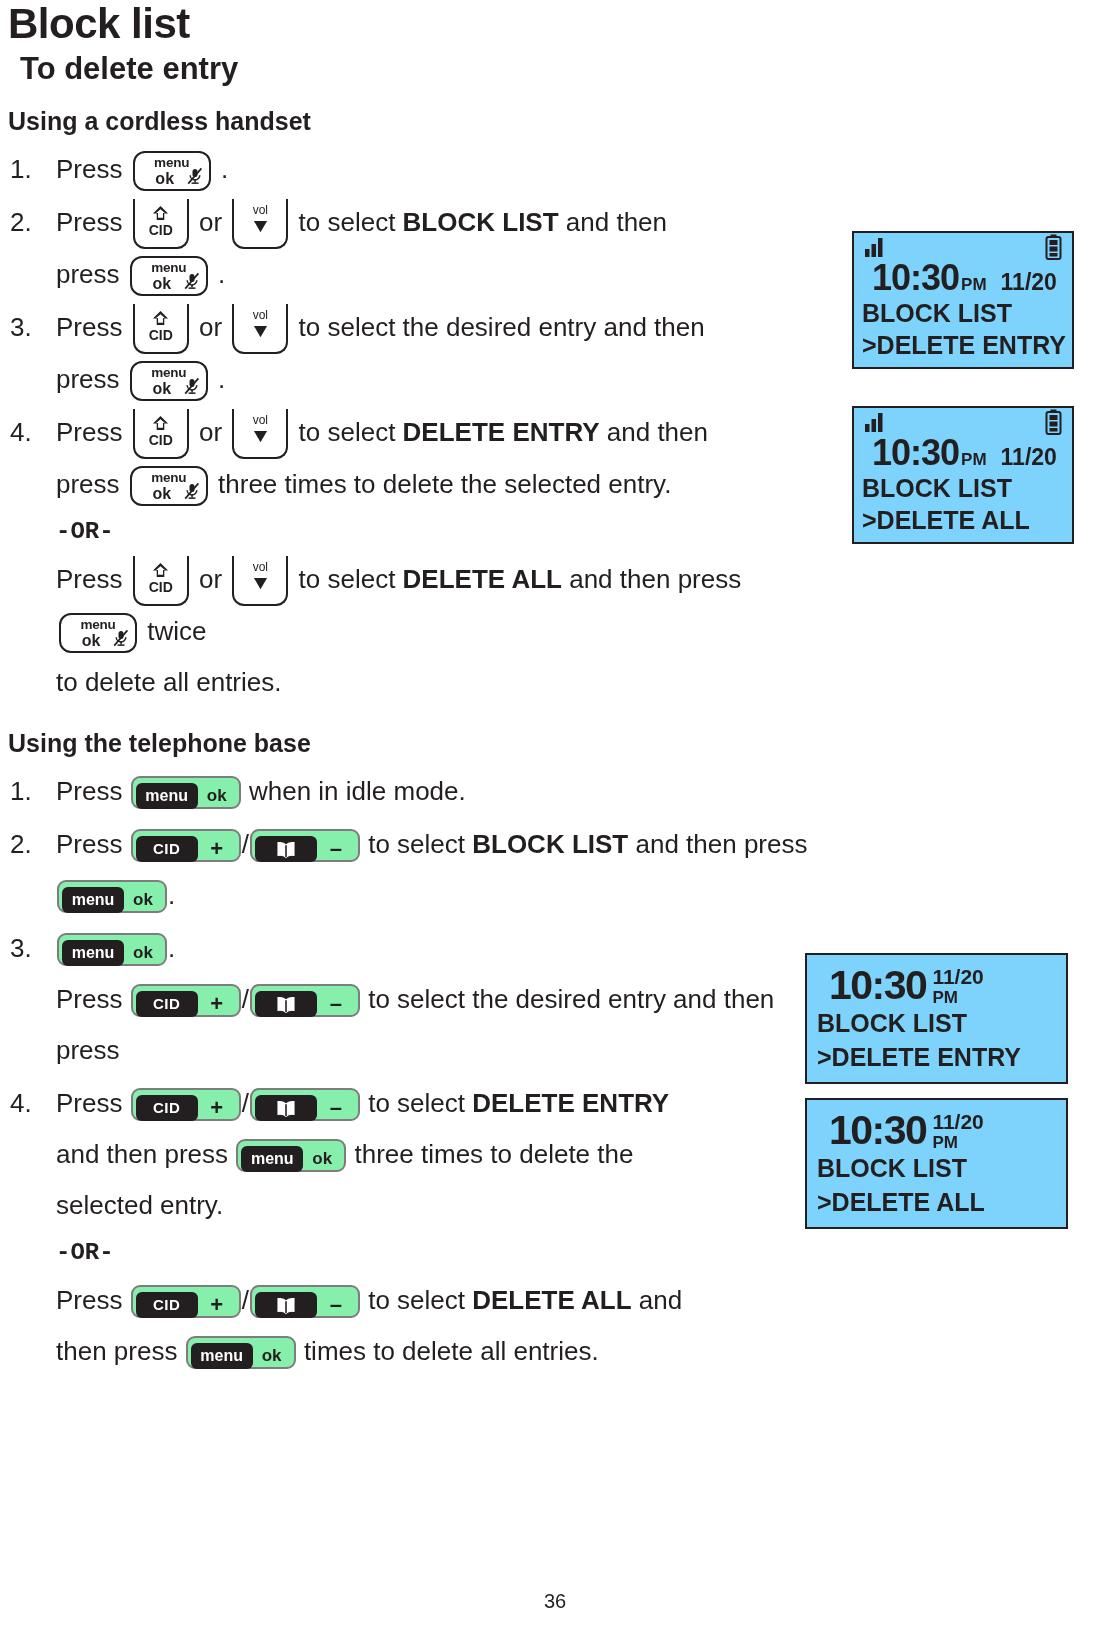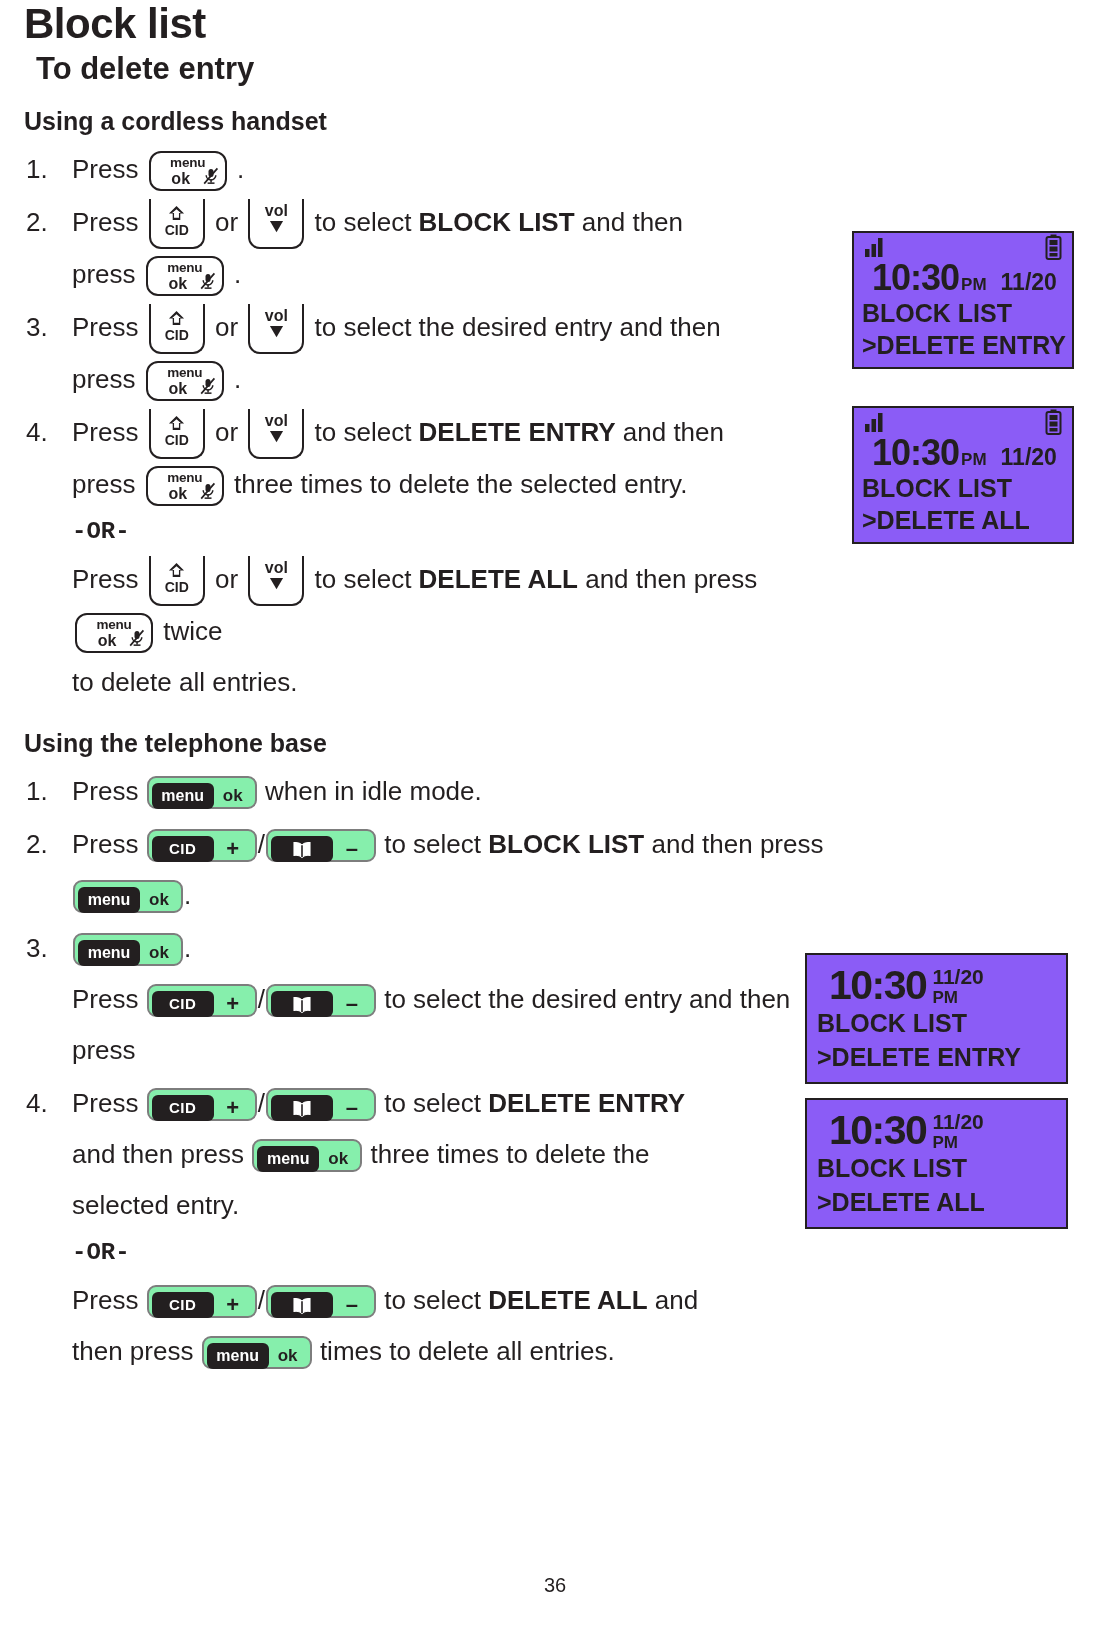--- a/index.html
+++ b/index.html
@@ -13,21 +13,21 @@
     position: relative;
     font-family: "Liberation Sans", sans-serif;
     color: #231f20;
     -webkit-font-smoothing: antialiased;
   }
   .page {
     position: relative;
     width: 1110px;
     height: 1629px;
     box-sizing: border-box;
-    padding: 0 24px;
+    padding: 0 8px;
     overflow: hidden;
   }
 
   
   h1.doc-title {
     font-size: 42px;
     font-weight: bold;
     letter-spacing: -0.5px;
     margin: 0;
     padding: 2px 0 0 0;
@@ -150,22 +150,22 @@
     border: 2.5px solid #231f20;
     border-top: none;
     border-radius: 0 0 12px 12px;
     margin: 0 3px;
     text-align: center;
     padding-top: 4px;
     line-height: 1;
   }
   .key-vol .lbl {
     display: block;
-    font-size: 16px;
-    font-weight: bold;
+    font-size: 12px;
+    font-weight: normal;
     line-height: 15px;
   }
   .key-vol .dnarrow {
     display: block;
     margin: 1px auto 0 auto;
     width: 17px;
     height: 15px;
   }
 
   
@@ -212,21 +212,21 @@
     display: inline-block;
     vertical-align: middle;
     width: 22px;
     height: 18px;
   }
 
   
   .lcd {
     position: absolute;
     border: 2.5px solid #231f20;
-    background: #8b5cf6;
+    background: #7dd3fc;
     box-sizing: border-box;
   }
   .lcd .statusbar {
     position: relative;
     height: 26px;
   }
   .lcd .signal {
     position: absolute;
     left: 10px;
     top: 4px;
@@ -312,21 +312,21 @@
   .lcd-base .row {
     font-size: 25px;
     font-weight: bold;
     line-height: 34px;
     padding-left: 10px;
   }
 
   
   .page-number {
     position: absolute;
-    bottom: 32px;
+    bottom: 16px;
     left: 0;
     width: 100%;
     text-align: center;
     font-size: 20px;
     margin-top: 24px;
   }
 
   
   .narrow-col { width: 790px; }
   .narrow-col-2 { width: 800px; }

